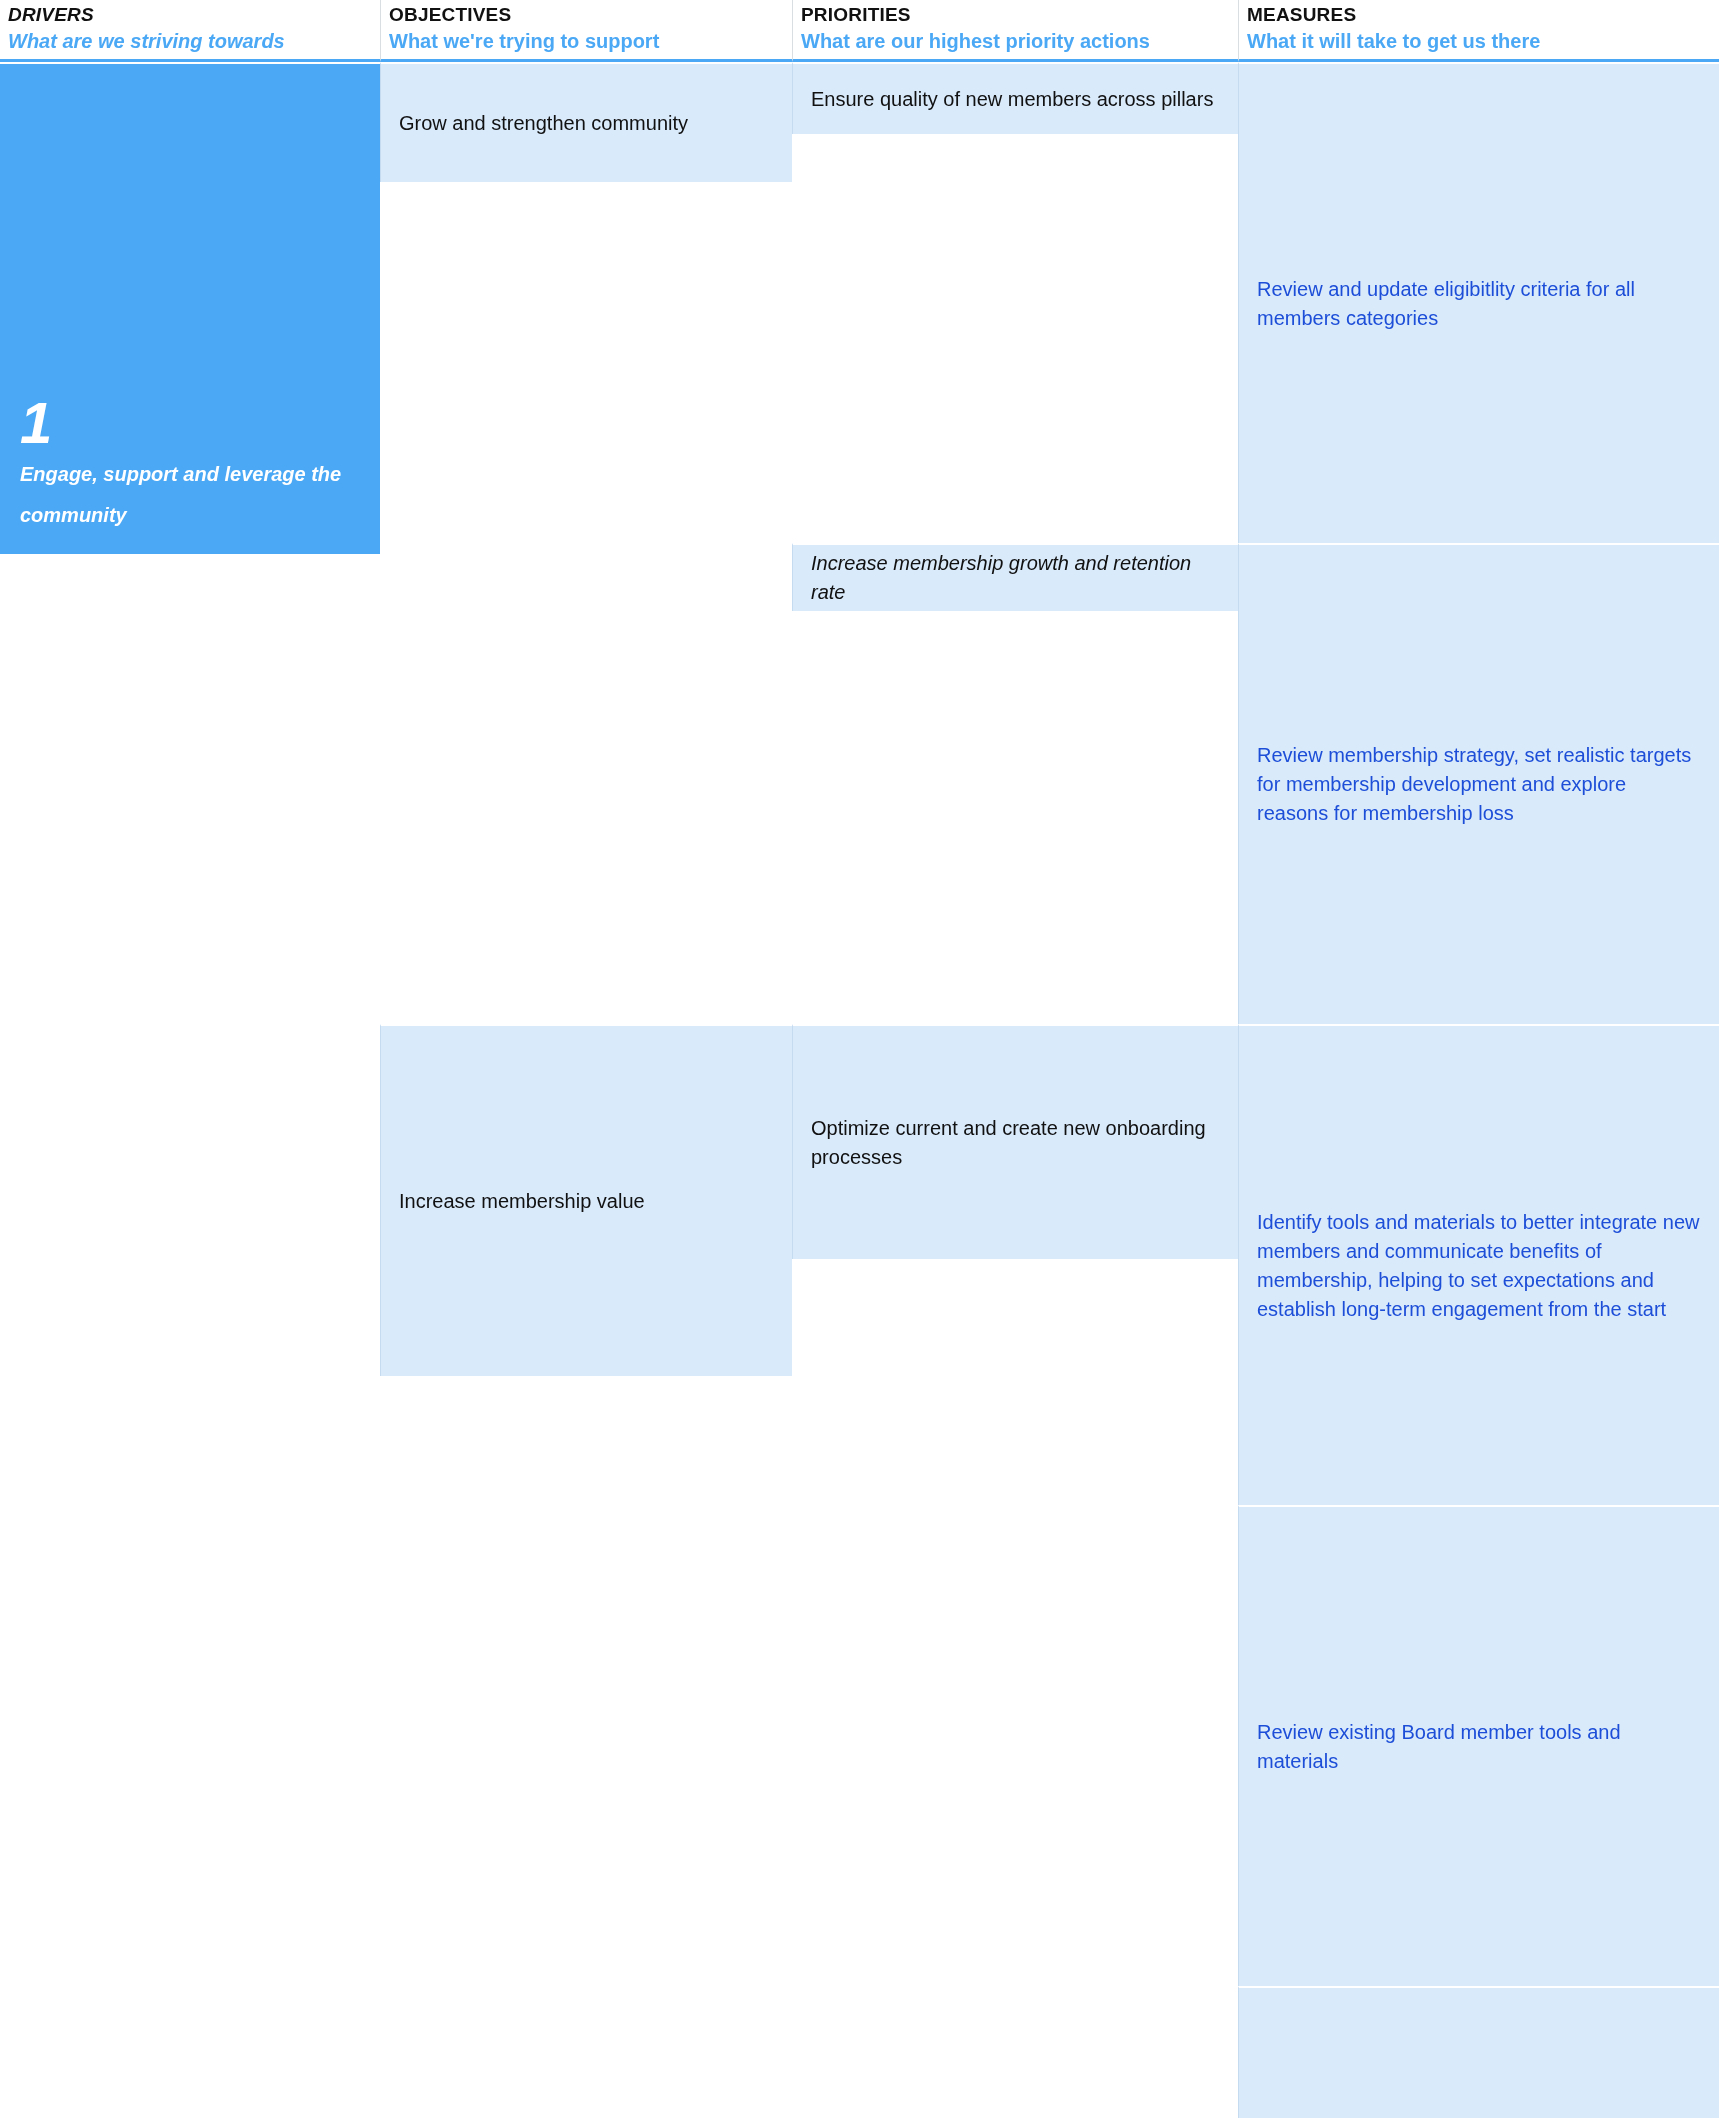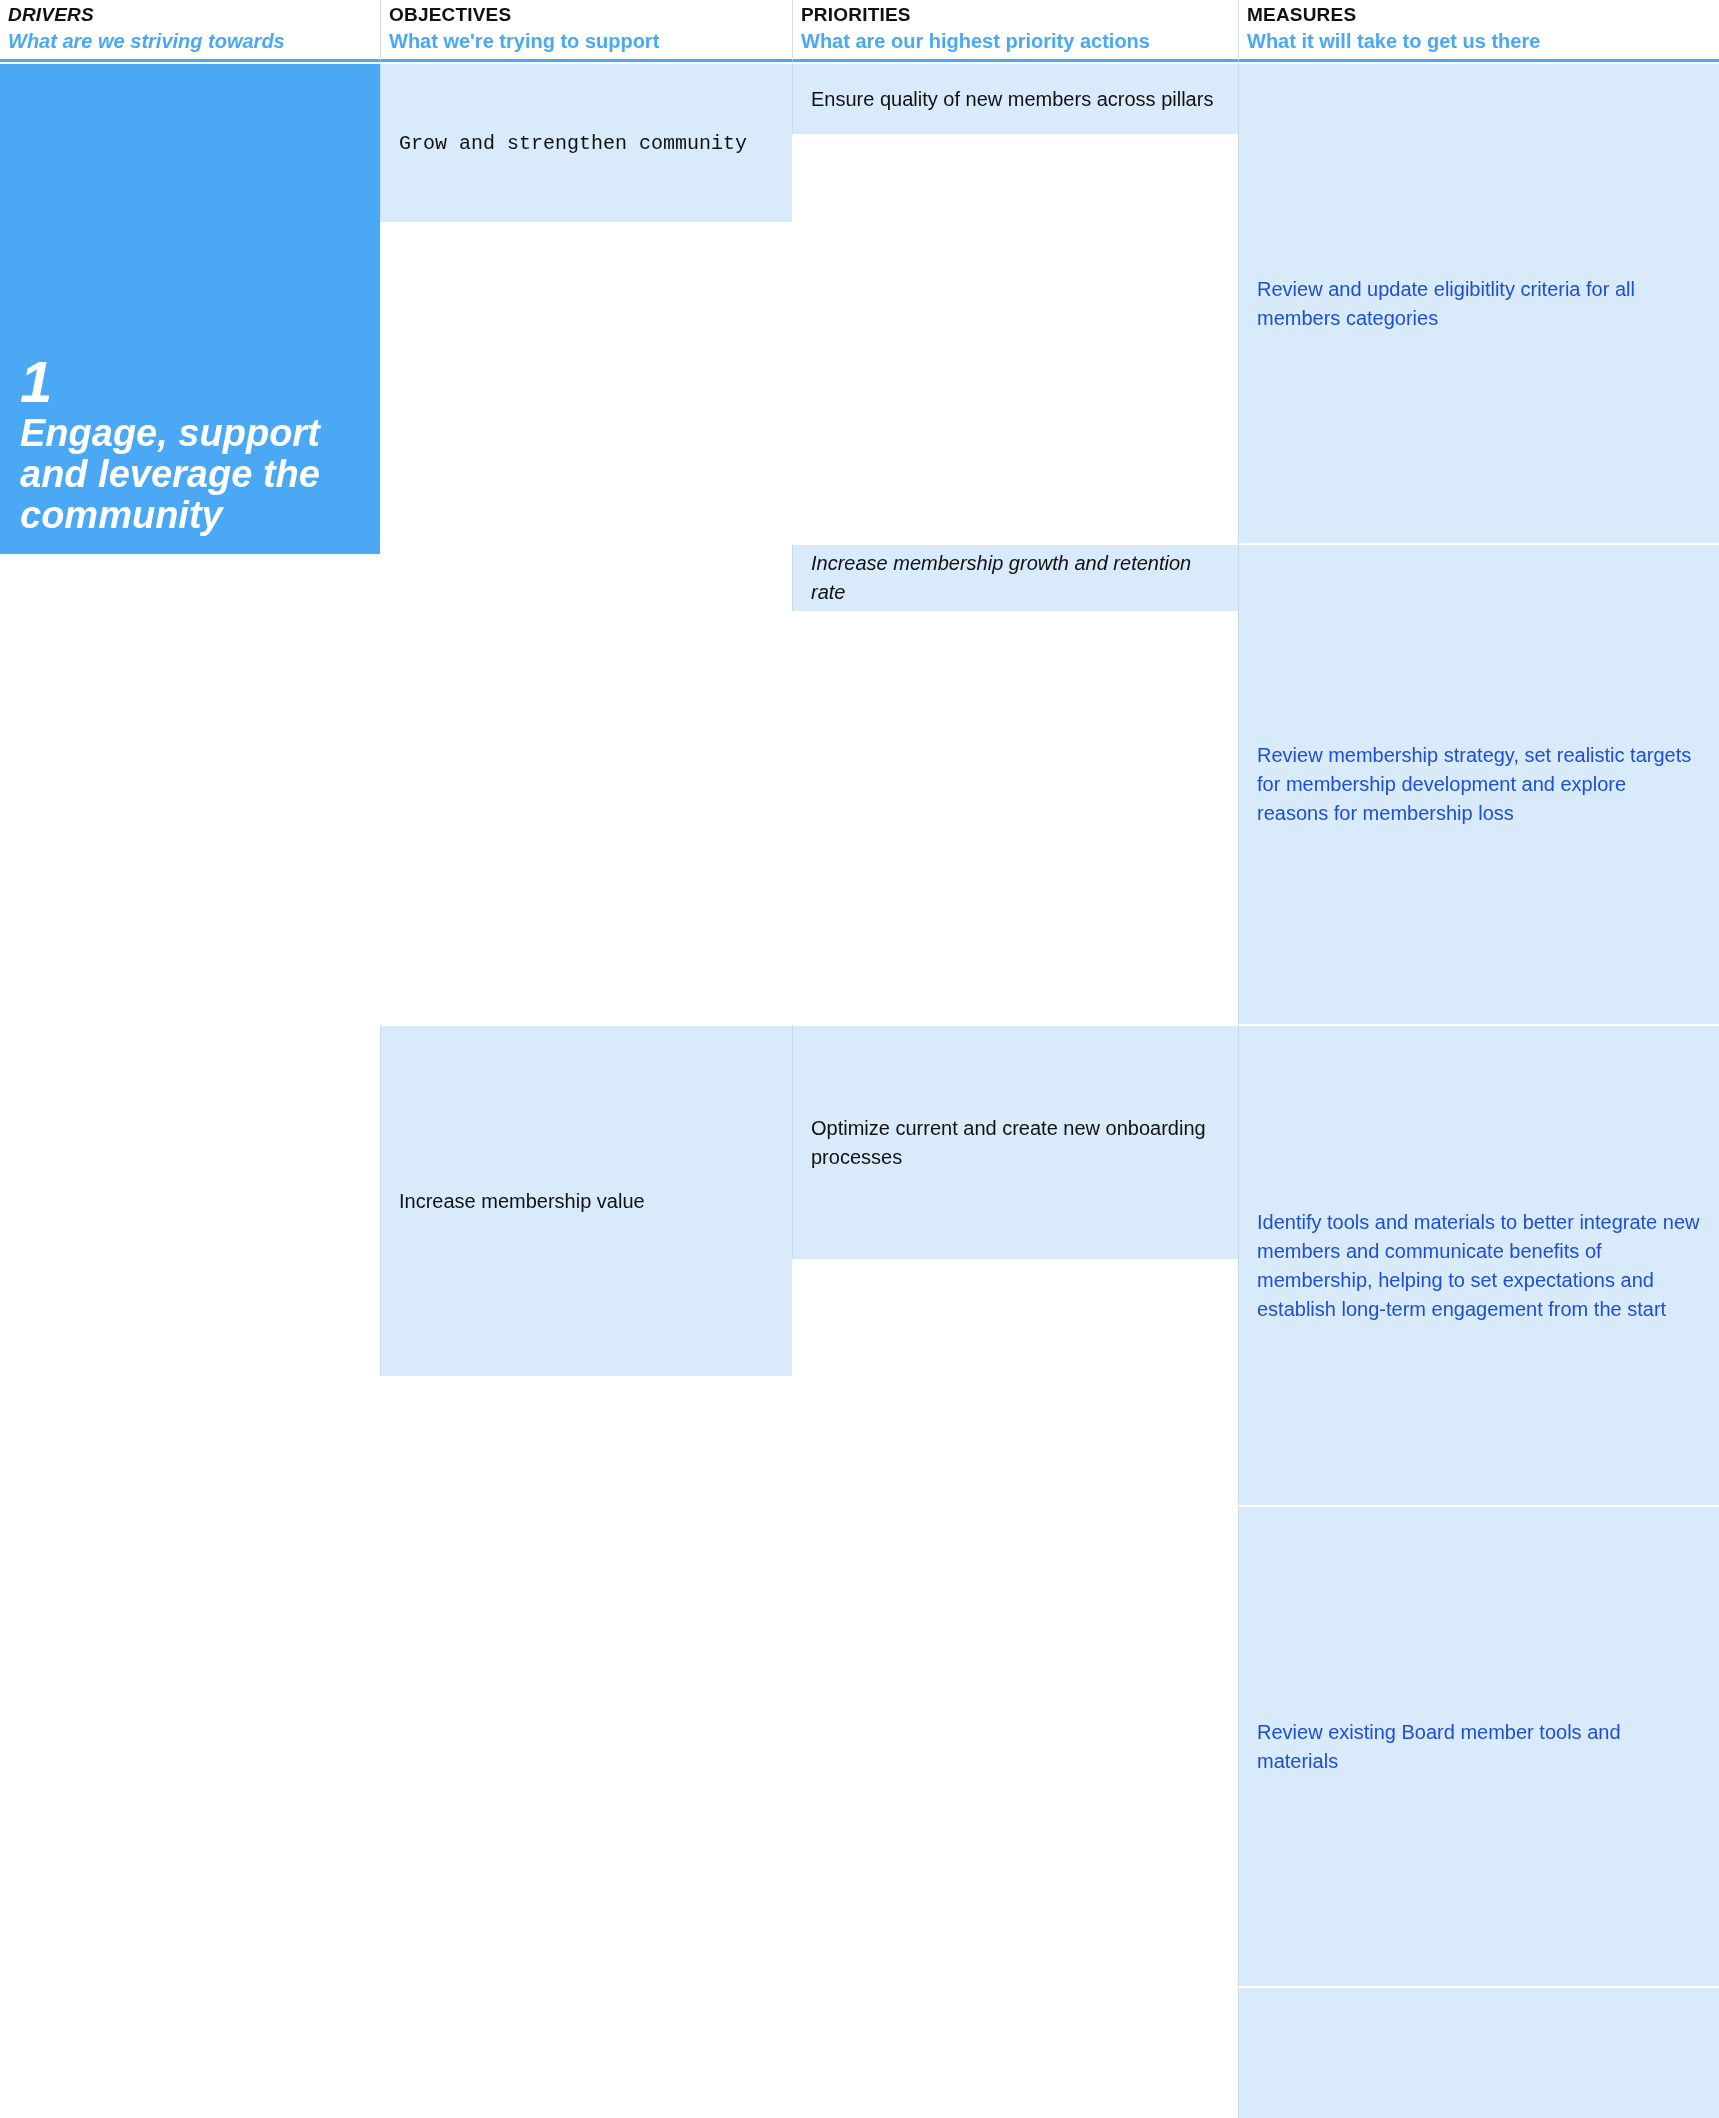--- a/index.html
+++ b/index.html
@@ -66,21 +66,21 @@
     justify-content: flex-end;
     border-top: 2px solid #ffffff;
   }
   .driver-num {
     font-size: 58px;
     font-weight: bold;
     line-height: 58px;
     margin-bottom: 2px;
   }
   .driver-title {
-    font-size: 38px;
+    font-size: 20px;
     font-weight: bold;
     line-height: 41px;
   }
 
   .objectives-col { display: flex; flex-direction: column; }
   .objective-group { display: flex; }
   .objective-cell {
     background: #d9eafb;
     padding: 14px 18px;
     display: flex;
@@ -149,21 +149,21 @@
   </div>
 
   <div id="body-root">
       <div class="driver-block blk-1">
         <div class="driver-cell c-driver" style="background: rgb(74, 168, 245); height: 492px;">
           <div class="driver-num">1</div>
           <div class="driver-title">Engage, support and leverage the community</div>
         </div>
         <div class="objectives-col">
           <div class="objective-group">
-            <div class="objective-cell c-objective" style="height: 160px; font-family: Liberation Mono, monospace;">Grow and strengthen community</div>
+            <div class="objective-cell c-objective" style="height: 120px;">Grow and strengthen community</div>
             <div class="priorities-col">
               <div class="priority-group">
                 <div class="priority-cell c-priority" style="height: 72px;">Ensure quality of new members across pillars</div>
                 <div class="measures-col">
                   <div class="measure-cell c-measure" style="height: 72px;">Review and update eligibitlity criteria for all members categories</div>
                 </div>
               </div>
               <div class="priority-group">
                 <div class="priority-cell c-priority" style="height: 68px; font-style: italic;">Increase membership growth and retention rate</div>
                 <div class="measures-col">

